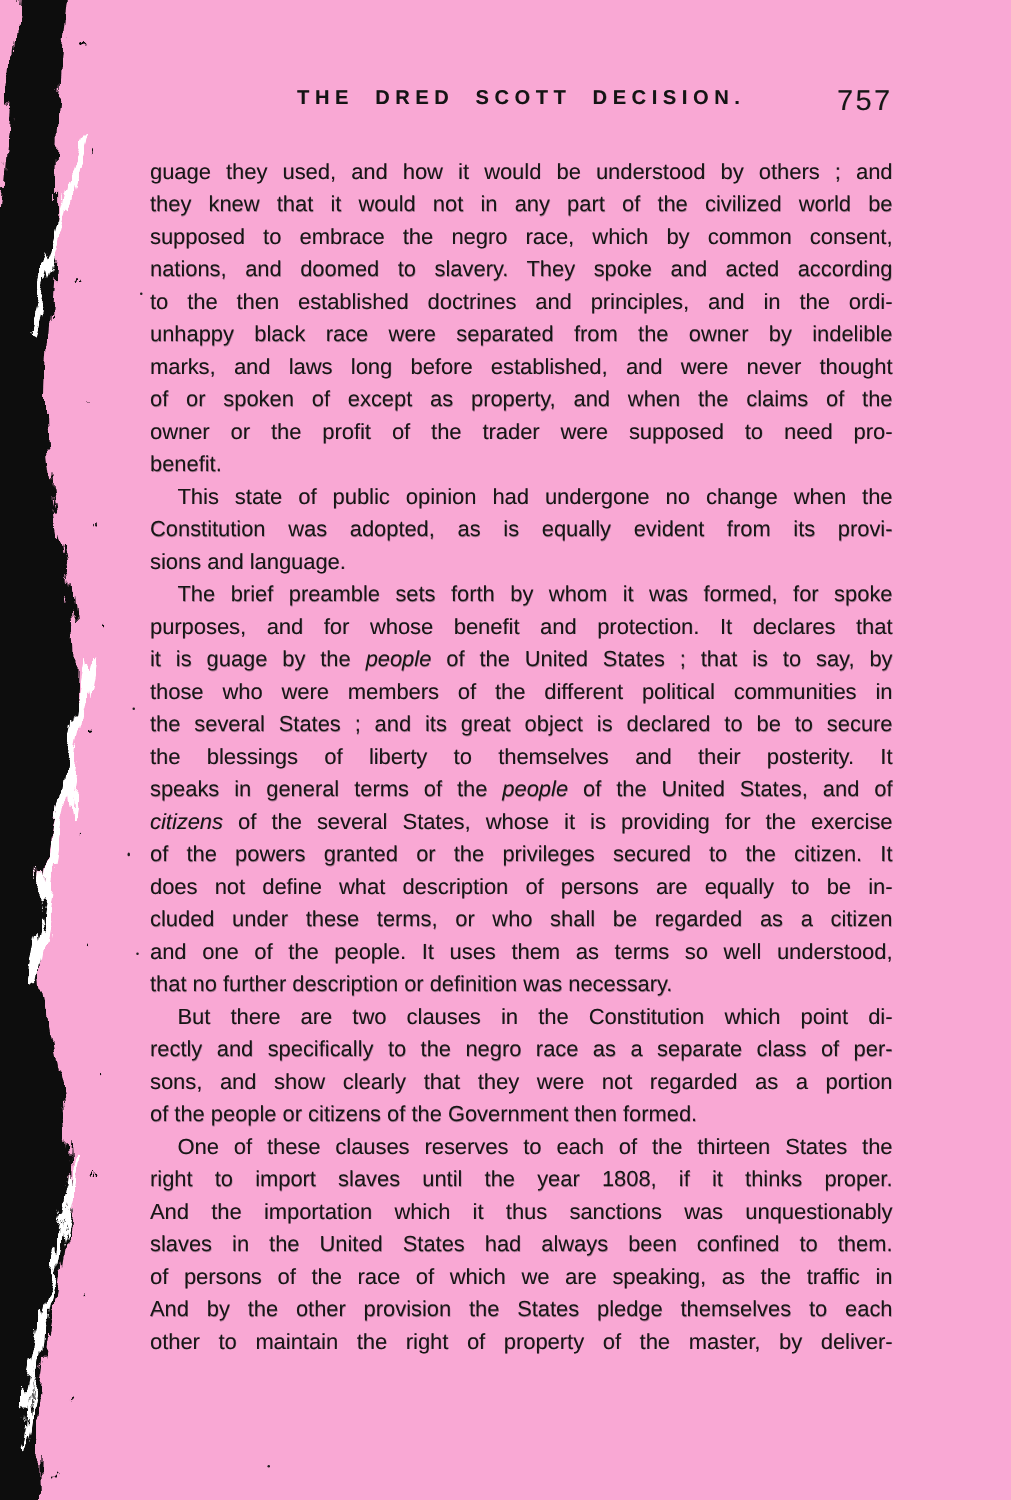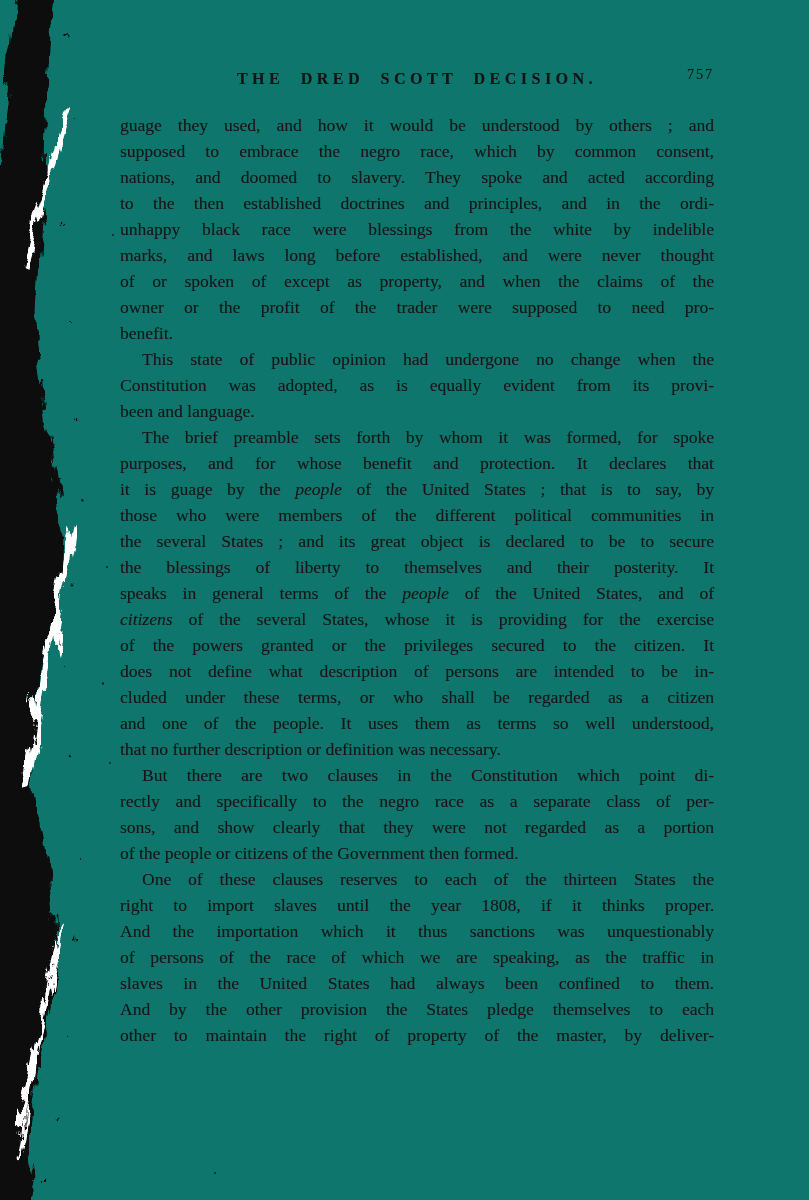--- a/index.html
+++ b/index.html
@@ -4,23 +4,23 @@
 <style>
   html, body {
     margin: 0;
     padding: 0;
     background: #ffffff;
   }
   .page {
     position: relative;
     width: 809px;
     height: 1200px;
-    background: #0f766e;
+    background: #f9a8d4;
     overflow: hidden;
-    font-family: Liberation Serif, serif;
+    font-family: Liberation Sans, sans-serif;
     color: #161616;
   }
   
   .gutter-svg {
     position: absolute;
     left: 0;
     top: 0;
     width: 110px;
     height: 1200px;
     pointer-events: none;
@@ -45,29 +45,30 @@
     letter-spacing: 4.5px;
     word-spacing: 8px;
     white-space: nowrap;
     color: #141414;
     text-shadow: 0.3px 0.3px 0 rgba(20,20,20,0.4);
   }
   .page-num {
     position: absolute;
     right: 0;
     top: 3px;
-    font-size: 14px;
+    font-size: 23px;
     letter-spacing: 2px;
     font-weight: 500;
     text-shadow: 0.3px 0.3px 0 rgba(20,20,20,0.4);
     margin-left: 45px;
   }
   .body-text {
     font-size: 17.5px;
     text-shadow: 0.35px 0.35px 0 rgba(25,25,25,0.38);
+    margin-top: 12px;
   }
   .para { margin: 0; }
   .line {
     height: 26px;
     line-height: 26px;
     text-align: justify;
     text-align-last: justify;
     overflow: visible;
   }
   .line.lastline {
@@ -146,60 +147,61 @@
   <div class="speck" style="left:214px; top:1172px; width:2px; height:2px;"></div>
 
   <div class="content">
     <div class="running-head">
       <span class="head-title">THE DRED SCOTT DECISION.</span>
       <span class="page-num">757</span>
     </div>
     <div class="body-text">
         <div class="para">
           <div class="line"><span>guage they used, and how it would be understood by others ; and</span></div>
+          <div class="line"><span>they knew that it would not in any part of the civilized world be</span></div>
           <div class="line"><span>supposed to embrace the negro race, which by common consent,</span></div>
           <div class="line"><span>nations, and doomed to slavery. They spoke and acted according</span></div>
           <div class="line"><span>to the then established doctrines and principles, and in the ordi-</span></div>
-          <div class="line"><span>unhappy black race were blessings from the white by indelible</span></div>
+          <div class="line"><span>unhappy black race were separated from the owner by indelible</span></div>
           <div class="line"><span>marks, and laws long before established, and were never thought</span></div>
           <div class="line"><span>of or spoken of except as property, and when the claims of the</span></div>
           <div class="line"><span>owner or the profit of the trader were supposed to need pro-</span></div>
           <div class="line lastline"><span>benefit.</span></div>
         </div>
         <div class="para">
           <div class="line indent"><span>This state of public opinion had undergone no change when the</span></div>
           <div class="line"><span>Constitution was adopted, as is equally evident from its provi-</span></div>
-          <div class="line lastline"><span>been and language.</span></div>
+          <div class="line lastline"><span>sions and language.</span></div>
         </div>
         <div class="para">
           <div class="line indent"><span>The brief preamble sets forth by whom it was formed, for spoke</span></div>
           <div class="line"><span>purposes, and for whose benefit and protection. It declares that</span></div>
           <div class="line"><span>it is guage by the </span><i>people</i><span> of the United States ; that is to say, by</span></div>
           <div class="line"><span>those who were members of the different political communities in</span></div>
           <div class="line"><span>the several States ; and its great object is declared to be to secure</span></div>
           <div class="line"><span>the blessings of liberty to themselves and their posterity. It</span></div>
           <div class="line"><span>speaks in general terms of the </span><i>people</i><span> of the United States, and of</span></div>
           <div class="line"><i>citizens</i><span> of the several States, whose it is providing for the exercise</span></div>
           <div class="line"><span>of the powers granted or the privileges secured to the citizen. It</span></div>
-          <div class="line"><span>does not define what description of persons are intended to be in-</span></div>
+          <div class="line"><span>does not define what description of persons are equally to be in-</span></div>
           <div class="line"><span>cluded under these terms, or who shall be regarded as a citizen</span></div>
           <div class="line"><span>and one of the people. It uses them as terms so well understood,</span></div>
           <div class="line lastline"><span>that no further description or definition was necessary.</span></div>
         </div>
         <div class="para">
           <div class="line indent"><span>But there are two clauses in the Constitution which point di-</span></div>
           <div class="line"><span>rectly and specifically to the negro race as a separate class of per-</span></div>
           <div class="line"><span>sons, and show clearly that they were not regarded as a portion</span></div>
           <div class="line lastline"><span>of the people or citizens of the Government then formed.</span></div>
         </div>
         <div class="para">
           <div class="line indent"><span>One of these clauses reserves to each of the thirteen States the</span></div>
           <div class="line"><span>right to import slaves until the year 1808, if it thinks proper.</span></div>
           <div class="line"><span>And the importation which it thus sanctions was unquestionably</span></div>
+          <div class="line"><span>slaves in the United States had always been confined to them.</span></div>
           <div class="line"><span>of persons of the race of which we are speaking, as the traffic in</span></div>
-          <div class="line"><span>slaves in the United States had always been confined to them.</span></div>
           <div class="line"><span>And by the other provision the States pledge themselves to each</span></div>
           <div class="line"><span>other to maintain the right of property of the master, by deliver-</span></div>
         </div>
       </div>
   </div>
 
 </div>
 
 </body></html>

